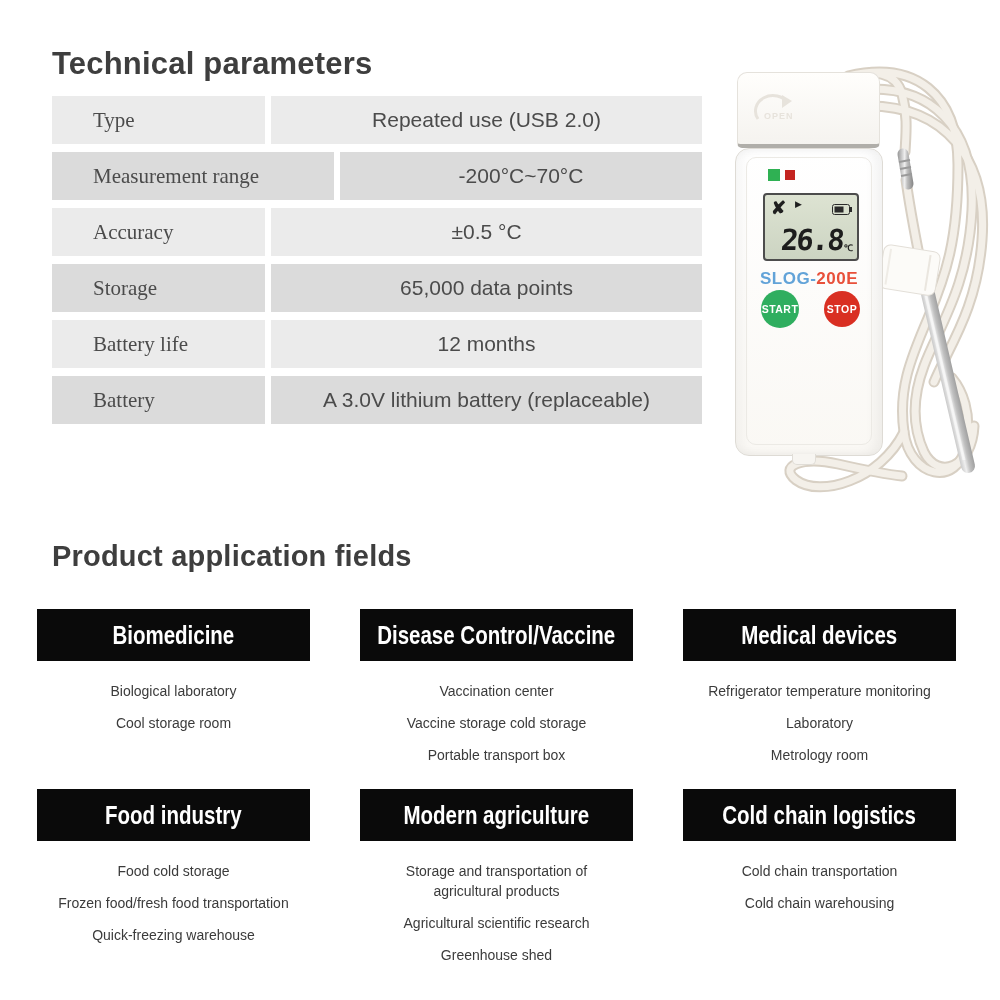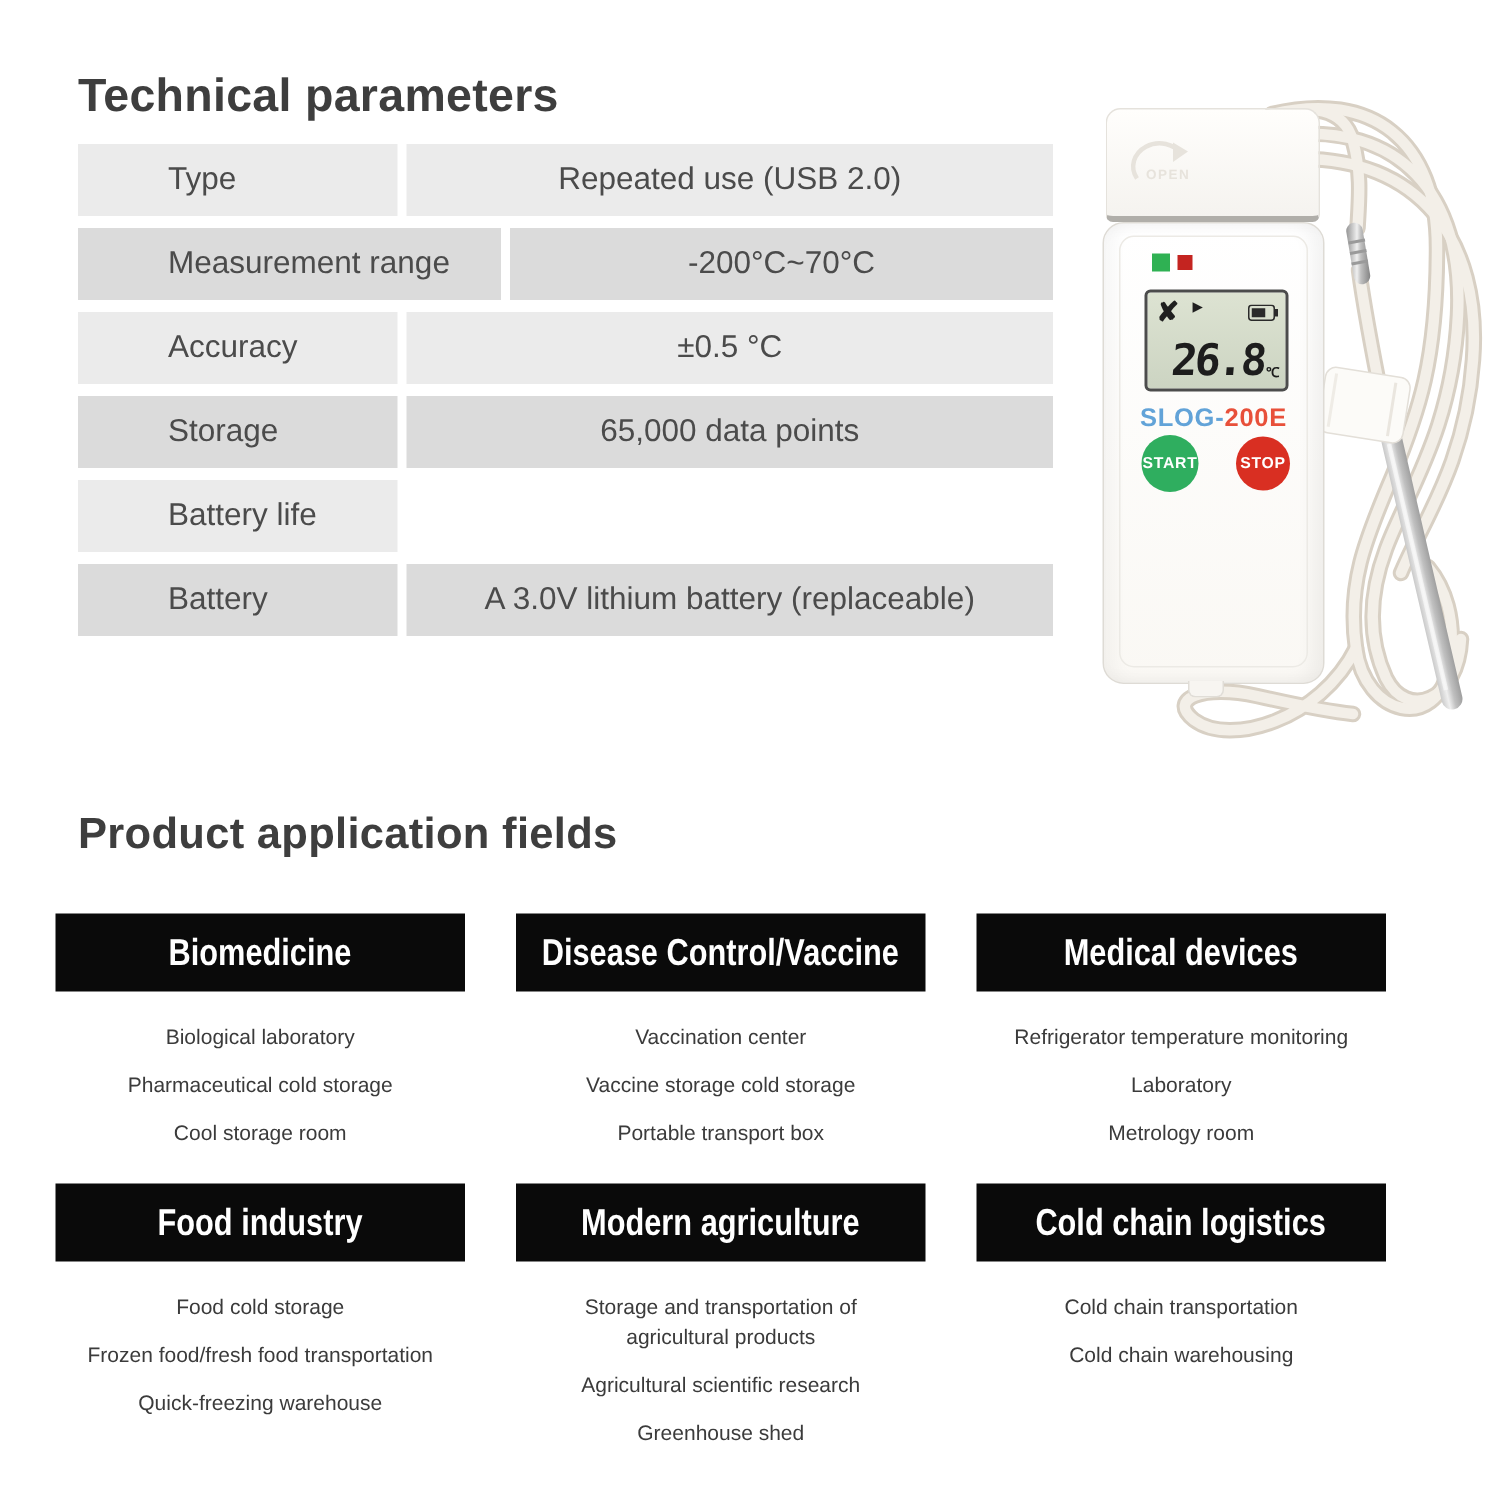--- a/index.html
+++ b/index.html
@@ -7,21 +7,21 @@
           font-family:"Liberation Sans",sans-serif;}
 
   
   .h1{position:absolute;left:52px;top:46px;font-size:31px;font-weight:bold;color:#3e3e3e;letter-spacing:.2px;}
   .h2{position:absolute;left:52px;top:540px;font-size:29px;font-weight:bold;color:#3e3e3e;letter-spacing:.2px;}
 
   
   .table{position:absolute;left:52px;top:96px;width:650px;}
   .trow{display:flex;height:48px;margin-bottom:8px;font-size:21px;color:#4b4b4b;}
   .tlabel{width:213px;background:#ebebeb;display:flex;align-items:center;
-          padding-left:60px;box-sizing:border-box;}
+          padding-left:41px;box-sizing:border-box;font-family:Liberation Serif, serif;}
   .tvalue{flex:1;margin-left:6px;background:#ebebeb;display:flex;align-items:center;justify-content:center;text-align:center;}
   .trow:nth-child(even) .tlabel,.trow:nth-child(even) .tvalue{background:#dbdbdb;}
   .trow:nth-child(2) .tlabel{width:282px;}
 
   
   .device{position:absolute;left:700px;top:60px;width:300px;height:460px;}
   .cableSvg{position:absolute;left:0;top:0;z-index:1;}
   .dev-cap{position:absolute;left:37px;top:12px;width:141px;height:71px;z-index:2;
            background:linear-gradient(180deg,#fffefc,#f5f3ef);
            border:1px solid #e5e2dc;border-bottom:4px solid #b0aea9;border-radius:10px 10px 5px 5px;}
@@ -47,21 +47,21 @@
   .model .sfx{color:#e8503a;}
   .btn{position:absolute;border-radius:50%;color:#fff;display:flex;align-items:center;justify-content:center;
        font-size:10.5px;font-weight:bold;letter-spacing:.5px;}
   .btn-start{left:25px;top:141px;width:38px;height:38px;background:#2fae5f;}
   .btn-stop{left:88px;top:142px;width:36px;height:36px;background:#d92f22;}
   .nub{position:absolute;left:56px;bottom:-10px;width:22px;height:10px;background:#f7f5f1;
        border:1px solid #e0ddd7;border-top:none;border-radius:0 0 5px 5px;}
 
   
   .apps{position:absolute;left:37px;top:609px;width:919px;display:grid;
-        grid-template-columns:273px 273px 273px;column-gap:34px;}
+        grid-template-columns:273px 273px 273px;column-gap:50px;}
   .cat:nth-child(-n+3){height:180px;}
   .cat-header{height:52px;background:#0a0a0a;color:#ffffff;display:flex;align-items:center;justify-content:center;}
   .cat-header span{font-size:25px;font-weight:bold;transform:scaleX(.82);white-space:nowrap;}
   .cat-list{margin-top:14px;text-align:center;font-size:14px;color:#3b3b3b;}
   .cat-item{line-height:20px;padding:6px 0;white-space:nowrap;}
   .cat-item.wrap{white-space:normal;max-width:252px;margin:0 auto;}
 </style>
 </head>
 <body>
 
@@ -81,20 +81,21 @@
     <div class="trow">
       <div class="tlabel">Accuracy</div>
       <div class="tvalue">±0.5 °C</div>
     </div>
     <div class="trow">
       <div class="tlabel">Storage</div>
       <div class="tvalue">65,000 data points</div>
     </div>
     <div class="trow">
       <div class="tlabel">Battery life</div>
+      <div class="tvalue">12 months</div>
     </div>
     <div class="trow">
       <div class="tlabel">Battery</div>
       <div class="tvalue">A 3.0V lithium battery (replaceable)</div>
     </div>
   </div>
 
   <div class="device">
 
     <svg class="cableSvg" width="300" height="460" viewBox="0 0 300 460">
@@ -189,21 +190,20 @@
   <div class="h2">Product application fields</div>
 
   <div class="apps">
 
     <div class="cat">
       <div class="cat-header">
         <span>Biomedicine</span>
         </div>
       <div class="cat-list">
         <div class="cat-item">Biological laboratory</div>
-        <div class="cat-item">Pharmaceutical cold storage</div>
         <div class="cat-item">Cool storage room</div>
       </div>
     </div>
 
     <div class="cat">
       <div class="cat-header">
         <span>Disease Control/Vaccine</span>
         </div>
       <div class="cat-list">
         <div class="cat-item">Vaccination center</div>

